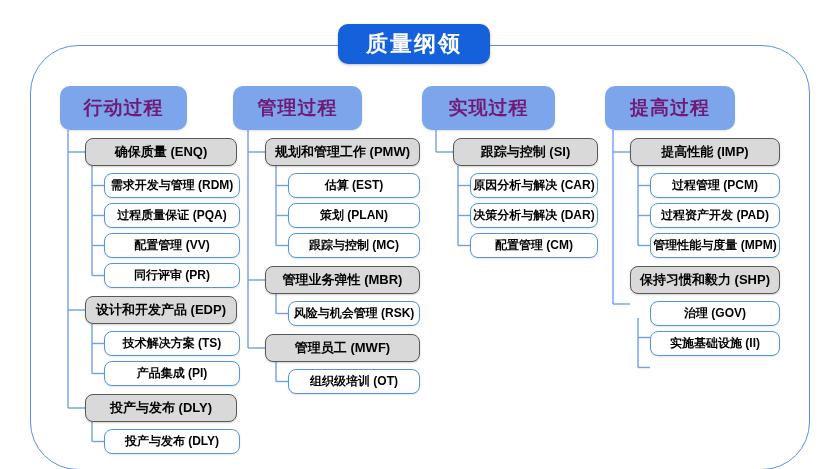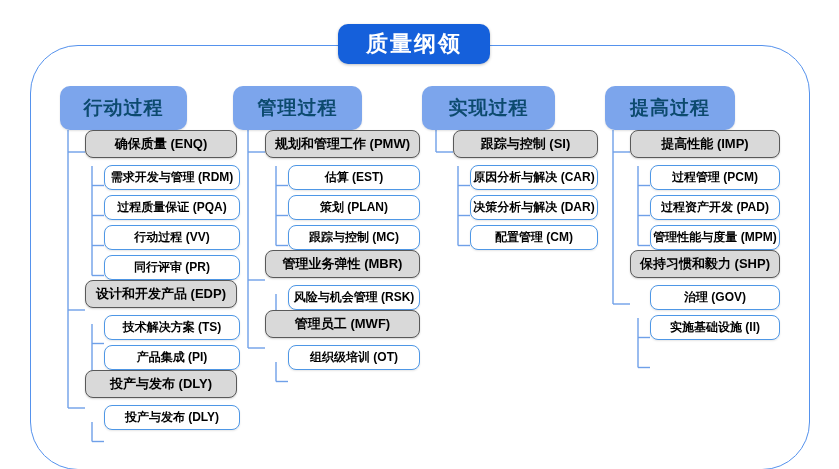--- a/index.html
+++ b/index.html
@@ -22,26 +22,26 @@
     letter-spacing: 2px; box-shadow: 0 1px 3px rgba(0,0,0,0.25);
   }
 
   .column { position: absolute; top: 70px; z-index: 2; }
   .col0 { left: 60px;  width: 182px; --hw: 127px; --gl: 25px; --gw: 152px; --cl: 44px; --cw: 136px; }
   .col1 { left: 233px; width: 190px; --hw: 129px; --gl: 32px; --gw: 155px; --cl: 55px; --cw: 132px; }
   .col2 { left: 422px; width: 178px; --hw: 133px; --gl: 31px; --gw: 145px; --cl: 48px; --cw: 128px; }
   .col3 { left: 605px; width: 180px; --hw: 130px; --gl: 25px; --gw: 150px; --cl: 45px; --cw: 130px; }
 
   .header {
-    width: var(--hw); height: 44px; background: #7CA5EC; color: #0c4a6e;
+    width: var(--hw); height: 44px; background: #7CA5EC; color: #701a75;
     border-radius: 10px; font-size: 19px; font-weight: 700; text-align: center;
     line-height: 44px; letter-spacing: 1px; box-shadow: 0 1px 2px rgba(0,0,0,0.12);
   }
 
-  .group { }
+  .group { margin-top: 8px; }
   .col1 .group:first-of-type { margin-top: 11px; }
   .col2 .group:first-of-type { margin-top: 9px; }
   .col3 .group:first-of-type { margin-top: 11px; }
   .col3 .group:nth-of-type(3) { }
 
   .gray {
     margin-left: var(--gl); width: var(--gw); min-height: 28px;
     background: #D9D9D9; border: 1.6px solid #595959; border-radius: 8px;
     color: #000; font-size: 13px; font-weight: 700; text-align: center;
     display: flex; align-items: center; justify-content: center;
@@ -108,21 +108,21 @@
     </svg>
   <div class="title">质量纲领</div>
   <div id="columns">
       <div class="column col0">
         <div class="header">行动过程</div>
         <div class="group">
           <div class="gray">确保质量 (ENQ)</div>
           <div class="children">
             <div class="white">需求开发与管理 (RDM)</div>
             <div class="white">过程质量保证 (PQA)</div>
-            <div class="white">行动过程 (VV)</div>
+            <div class="white">配置管理 (VV)</div>
             <div class="white">同行评审 (PR)</div>
           </div>
         </div>
         <div class="group">
           <div class="gray">设计和开发产品 (EDP)</div>
           <div class="children">
             <div class="white">技术解决方案 (TS)</div>
             <div class="white">产品集成 (PI)</div>
           </div>
         </div>

